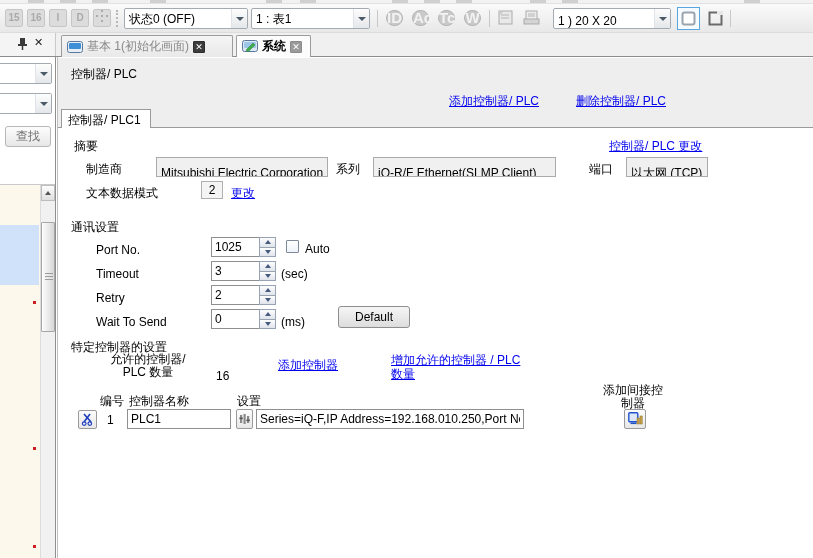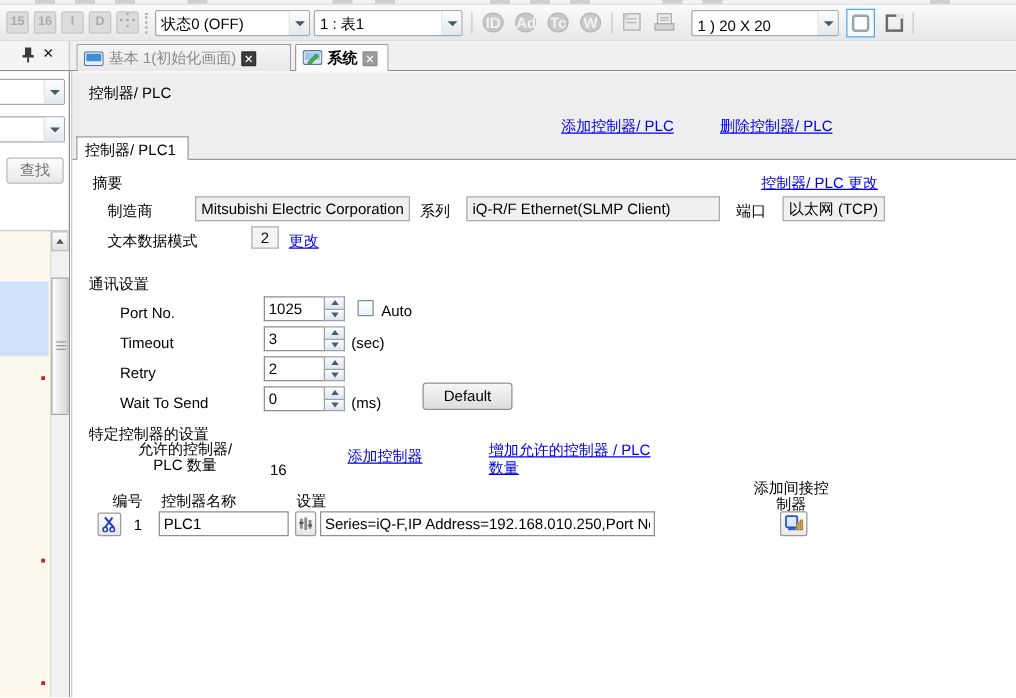--- a/index.html
+++ b/index.html
@@ -16,21 +16,21 @@
   
   .top-sliver { position:absolute; left:0; top:0; width:813px; height:4px;
                 background:#f2f2f2; border-bottom:1px solid #e2e2e2; }
   .sliver-mark { position:absolute; top:0; width:16px; height:3px; background:#cfcfcf; }
   .toolbar { position:absolute; left:0; top:4px; width:813px; height:29px;
              background:linear-gradient(#fafafa,#e8e8e8); border-bottom:1px solid #dcdcdc; }
   .ticon { position:absolute; top:5px; width:18px; height:18px; background:#dcdcdc;
            border:1px solid #c6c6c6; color:#aaaaaa; font-weight:bold; font-size:10px;
            text-align:center; line-height:16px; border-radius:2px; }
   .tagicon { position:absolute; top:6px; width:17px; height:16px; background:#c9c9c9;
-             border:1px solid #b5b5b5; color:#f2f2f2; font-weight:bold; font-size:12px;
+             border:1px solid #b5b5b5; color:#f2f2f2; font-weight:bold; font-size:15px;
              text-align:center; line-height:14px; border-radius:8px; }
   .grip { position:absolute; top:6px; width:3px; height:17px;
           border-left:2px dotted #b8b8b8; }
   .tsep { position:absolute; top:6px; width:1px; height:17px; background:#c8c8c8; }
   .combo { position:absolute; top:4px; height:21px; background:#fff;
            border:1px solid #a3aab2; border-radius:2px; display:flex; align-items:flex-end; }
   .combo .cval { flex:1; padding-left:4px; font-size:12px; white-space:nowrap; overflow:hidden; }
   .combo .carr { width:16px; height:100%; border-left:1px solid #e0e4e8;
                  background:linear-gradient(#fdfdfd,#e4e7ea); display:flex;
                  align-items:center; justify-content:center; }
@@ -88,21 +88,21 @@
   .main { position:absolute; left:57px; top:57px; width:756px; height:501px; background:#fff;
           border-left:1px solid #bfbfbf; }
   .band { position:absolute; left:0; top:1px; width:755px; height:70px; background:#eeeeee;
           border-bottom:1px solid #9a9a9a; }
   .plc-tab { position:absolute; left:3px; top:52px; width:90px; height:19px; background:#fff;
              border:1px solid #9a9a9a; border-bottom:none; z-index:3; font-size:12px;
              padding:2px 0 0 6px; white-space:nowrap; }
   .content { position:absolute; left:0; top:71px; width:755px; height:430px; background:#fff; }
 
   .rofield { position:absolute; height:20px; background:#f0f0f0; border:1px solid #ababab;
-             font-size:12px; line-height:18px; padding:0 4px; white-space:nowrap; overflow:hidden; }
+             font-size:12px; line-height:18px; padding:6px 4px; white-space:nowrap; overflow:hidden; }
   .tinput { position:absolute; height:20px; background:#fff; border:1px solid #8f8f8f;
             font-size:12px; padding:0 3px; font-family:"Liberation Sans","DejaVu Sans",sans-serif; }
   .valbox { position:absolute; width:22px; height:18px; background:#f4f4f4; border:1px solid #b0b0b0;
             font-size:12px; text-align:center; line-height:16px; }
 
   .spin { position:absolute; width:65px; height:20px; display:flex; }
   .spin input { width:48px; height:20px; border:1px solid #8f8f8f; border-right:none;
                 font-size:12px; padding:0 3px; font-family:"Liberation Sans","DejaVu Sans",sans-serif; }
   .spin .sbtns { width:17px; height:20px; display:flex; flex-direction:column; }
   .spin .sb { flex:1; background:linear-gradient(#fdfdfd,#e0e4ea); border:1px solid #97a2b2;
@@ -289,21 +289,21 @@
     </div>
     <div class="plc-tab">控制器/ PLC1</div>
 
     <div class="content">
       <div class="link" style="left:551px; top:10px">控制器/ PLC 更改</div>
 
       <div class="lbl" style="left:16px; top:10px">摘要</div>
       <div class="lbl" style="left:28px; top:33px">制造商</div>
       <div class="rofield" style="left:98px; top:29px; width:172px">Mitsubishi Electric Corporation</div>
       <div class="lbl" style="left:278px; top:33px">系列</div>
-      <div class="rofield" style="left:315px; top:29px; width:203px">iQ-R/F Ethernet(SLMP Client)</div>
+      <div class="rofield" style="left:315px; top:29px; width:183px">iQ-R/F Ethernet(SLMP Client)</div>
       <div class="lbl" style="left:531px; top:33px">端口</div>
       <div class="rofield" style="left:568px; top:29px; width:82px">以太网 (TCP)</div>
 
       <div class="lbl" style="left:28px; top:57px">文本数据模式</div>
       <div class="valbox" style="left:143px; top:53px">2</div>
       <div class="link" style="left:173px; top:57px">更改</div>
 
       <div class="lbl" style="left:13px; top:91px">通讯设置</div>
 
       <div class="lbl" style="left:38px; top:115px">Port No.</div>
@@ -363,21 +363,21 @@
       <div class="lbl" style="left:223px; top:187px">(ms)</div>
       <div class="btn7" style="left:280px; top:178px; width:72px; height:22px; line-height:20px">Default</div>
 
       <div class="lbl" style="left:13px; top:211px">特定控制器的设置</div>
 
       <div class="wraplbl" style="left:40px; top:225px; width:100px">允许的控制器/ PLC 数量</div>
       <div class="lbl" style="left:158px; top:241px">16</div>
       <div class="link" style="left:220px; top:229px">添加控制器</div>
       <div class="link wrap" style="left:333px; top:225px; width:136px">增加允许的控制器 / PLC 数量</div>
 
-      <div class="hdr" style="left:32px; top:265px">编号</div>
+      <div class="hdr" style="left:42px; top:265px">编号</div>
       <div class="hdr" style="left:71px; top:265px">控制器名称</div>
       <div class="hdr" style="left:179px; top:265px">设置</div>
       <div class="wraplbl" style="left:543px; top:256px; width:64px">添加间接控制器</div>
 
       <div class="iconbtn" style="left:20px; top:282px; width:19px; height:19px">
         <svg width="13" height="13" viewBox="0 0 13 13">
           <path d="M3 1 L10 9" stroke="#1f3fc0" stroke-width="1.6"></path>
           <path d="M9 1 L3 9" stroke="#1f3fc0" stroke-width="1.6"></path>
           <circle cx="3.2" cy="10.6" r="1.8" fill="none" stroke="#1f3fc0" stroke-width="1.2"></circle>
           <circle cx="8.8" cy="10.6" r="1.8" fill="none" stroke="#1f3fc0" stroke-width="1.2"></circle>

